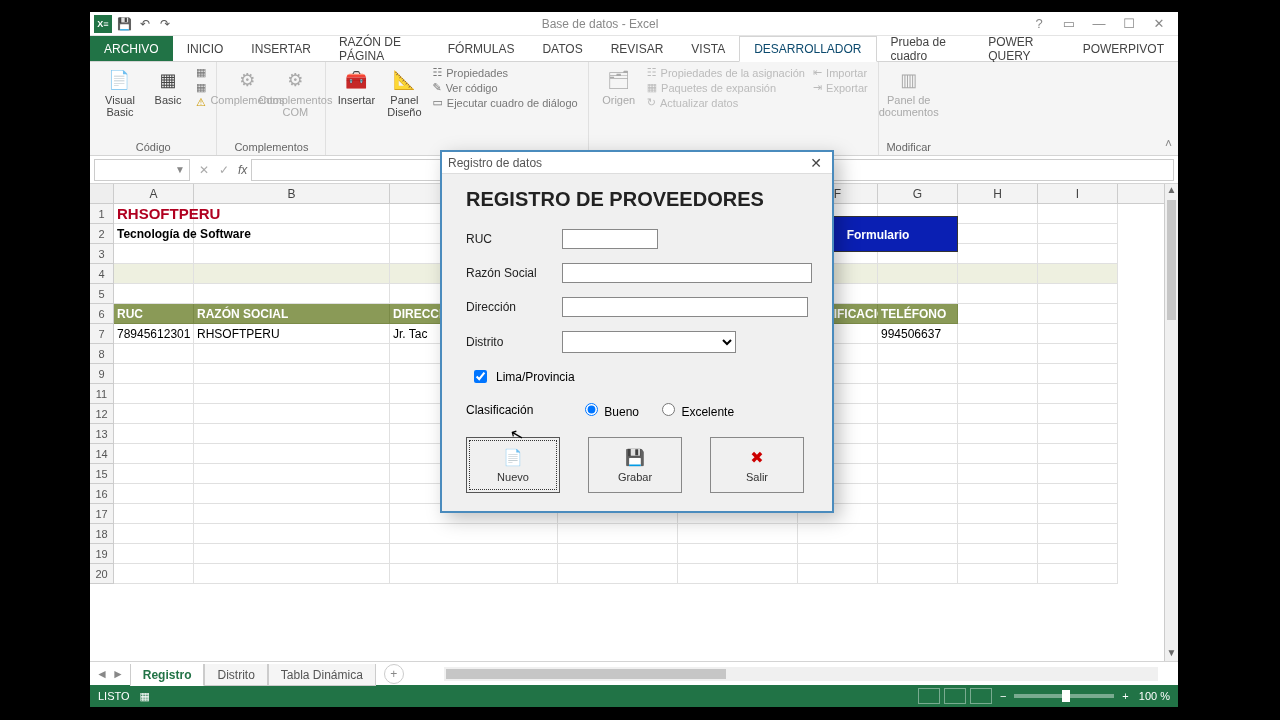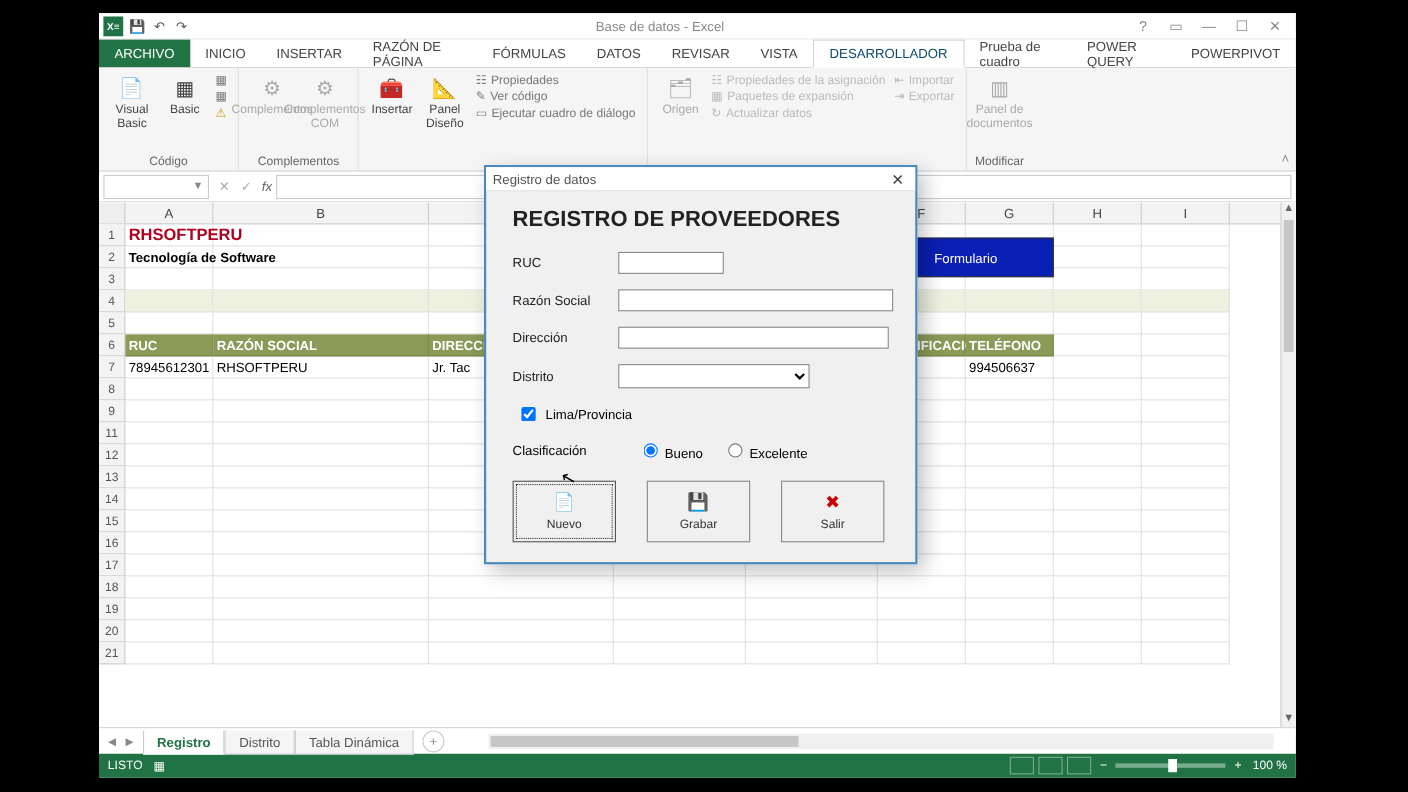--- a/index.html
+++ b/index.html
@@ -139,21 +139,21 @@
     text-align:center; color:#555; font-size:11px; line-height:20px;
   }
   .cell {
     border-right:1px solid #e0e0e0; border-bottom:1px solid #e0e0e0;
     padding:0 3px; line-height:20px; font-size:12px; height:20px; overflow:hidden; white-space:nowrap;
   }
   .hdr-cell {
     background:#8a9a57; color:#fff; font-weight:bold; border-right:1px solid #7a8a47; border-bottom:1px solid #7a8a47;
   }
   .formulario-btn-cell {
-    background:#0a1fb3; color:#fff; font-weight:normal; text-align:center; border:1px solid #333;
+    background:#0a1fb3; color:#fff; font-weight:bold; text-align:center; border:1px solid #333;
   }
   .vscroll {
     position:absolute; right:0; top:0; bottom:0; width:14px; background:#f0f0f0;
     border-left:1px solid #ccc;
   }
   .vscroll .thumb { position:absolute; left:2px; right:2px; top:16px; height:120px; background:#c6c6c6;}
   .vscroll .arrow { position:absolute; left:0;right:0;height:14px; text-align:center; color:#666; font-size:10px;}
   
   .sheet-tabs {
     height:24px; background:#fff; border-top:1px solid #d4d4d4;
@@ -607,32 +607,20 @@
           <div class="cell" style="width: 80px;"></div>
           <div class="cell" style="width: 196px;"></div>
           <div class="cell" style="width: 168px;"></div>
           <div class="cell" style="width: 120px;"></div>
           <div class="cell" style="width: 120px;"></div>
           <div class="cell" style="width: 80px;"></div>
           <div class="cell" style="width: 80px;"></div>
           <div class="cell" style="width: 80px;"></div>
           <div class="cell" style="width: 80px;"></div>
         </div>
-        <div class="row">
-          <div class="rh">21</div>
-          <div class="cell" style="width: 80px;"></div>
-          <div class="cell" style="width: 196px;"></div>
-          <div class="cell" style="width: 168px;"></div>
-          <div class="cell" style="width: 120px;"></div>
-          <div class="cell" style="width: 120px;"></div>
-          <div class="cell" style="width: 80px;"></div>
-          <div class="cell" style="width: 80px;"></div>
-          <div class="cell" style="width: 80px;"></div>
-          <div class="cell" style="width: 80px;"></div>
-        </div>
       </div>
 
     <div class="vscroll">
       <div class="arrow" style="top:0">▲</div>
       <div class="thumb"></div>
       <div class="arrow" style="bottom:0">▼</div>
     </div>
   </div>
 
   <div class="sheet-tabs">

